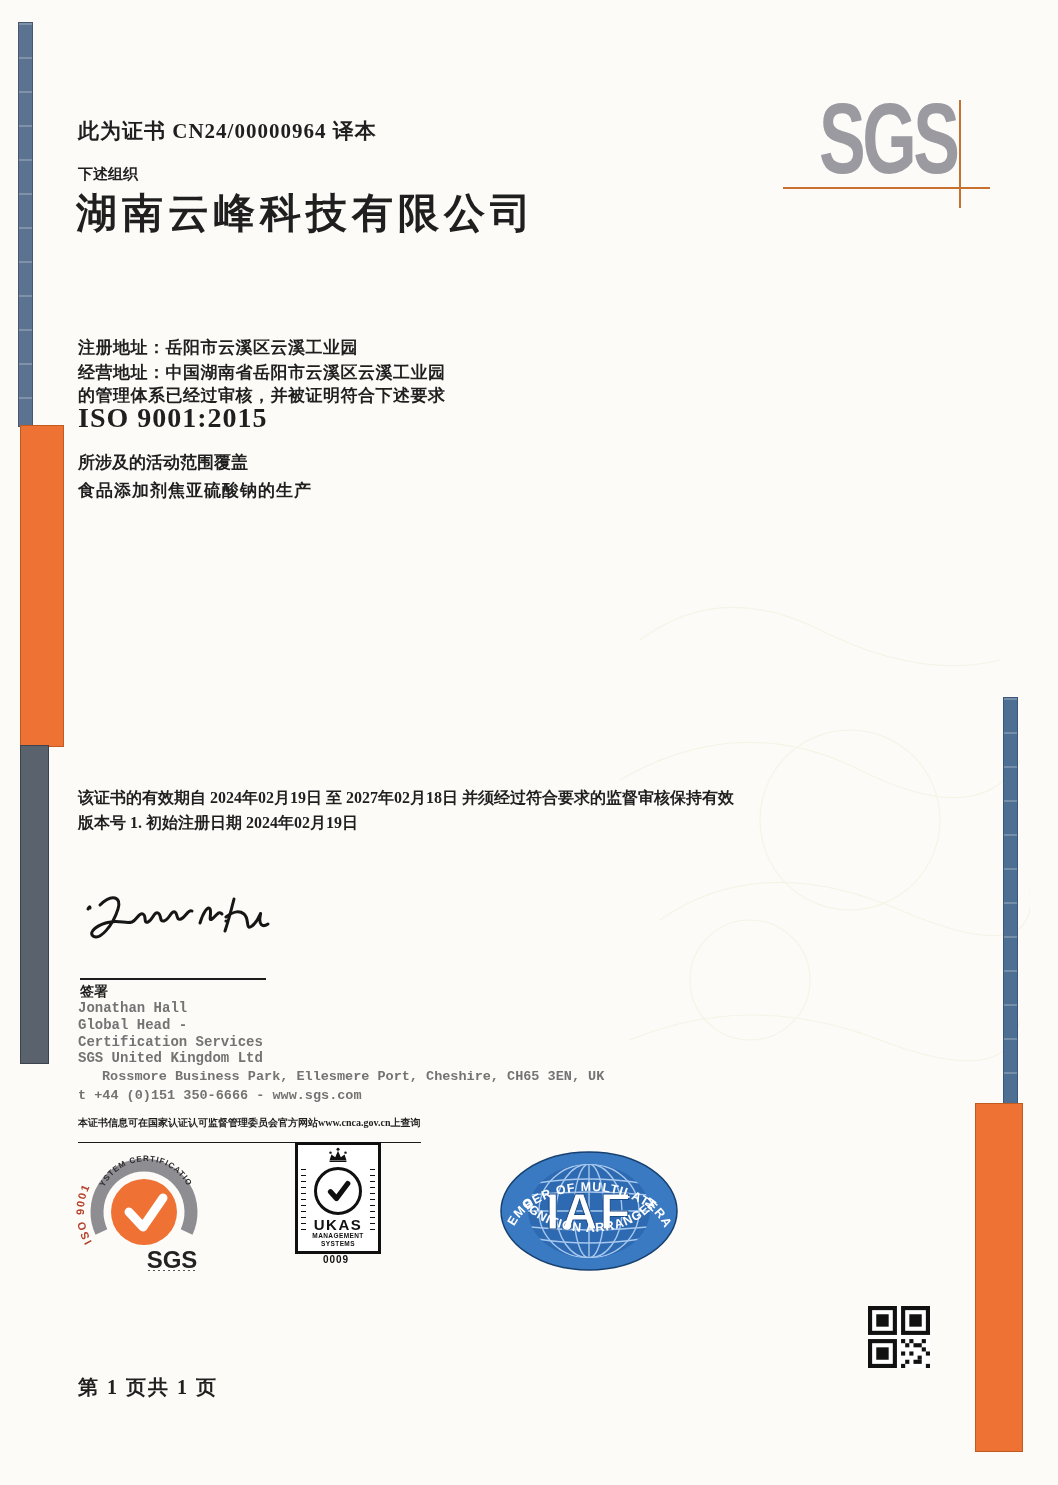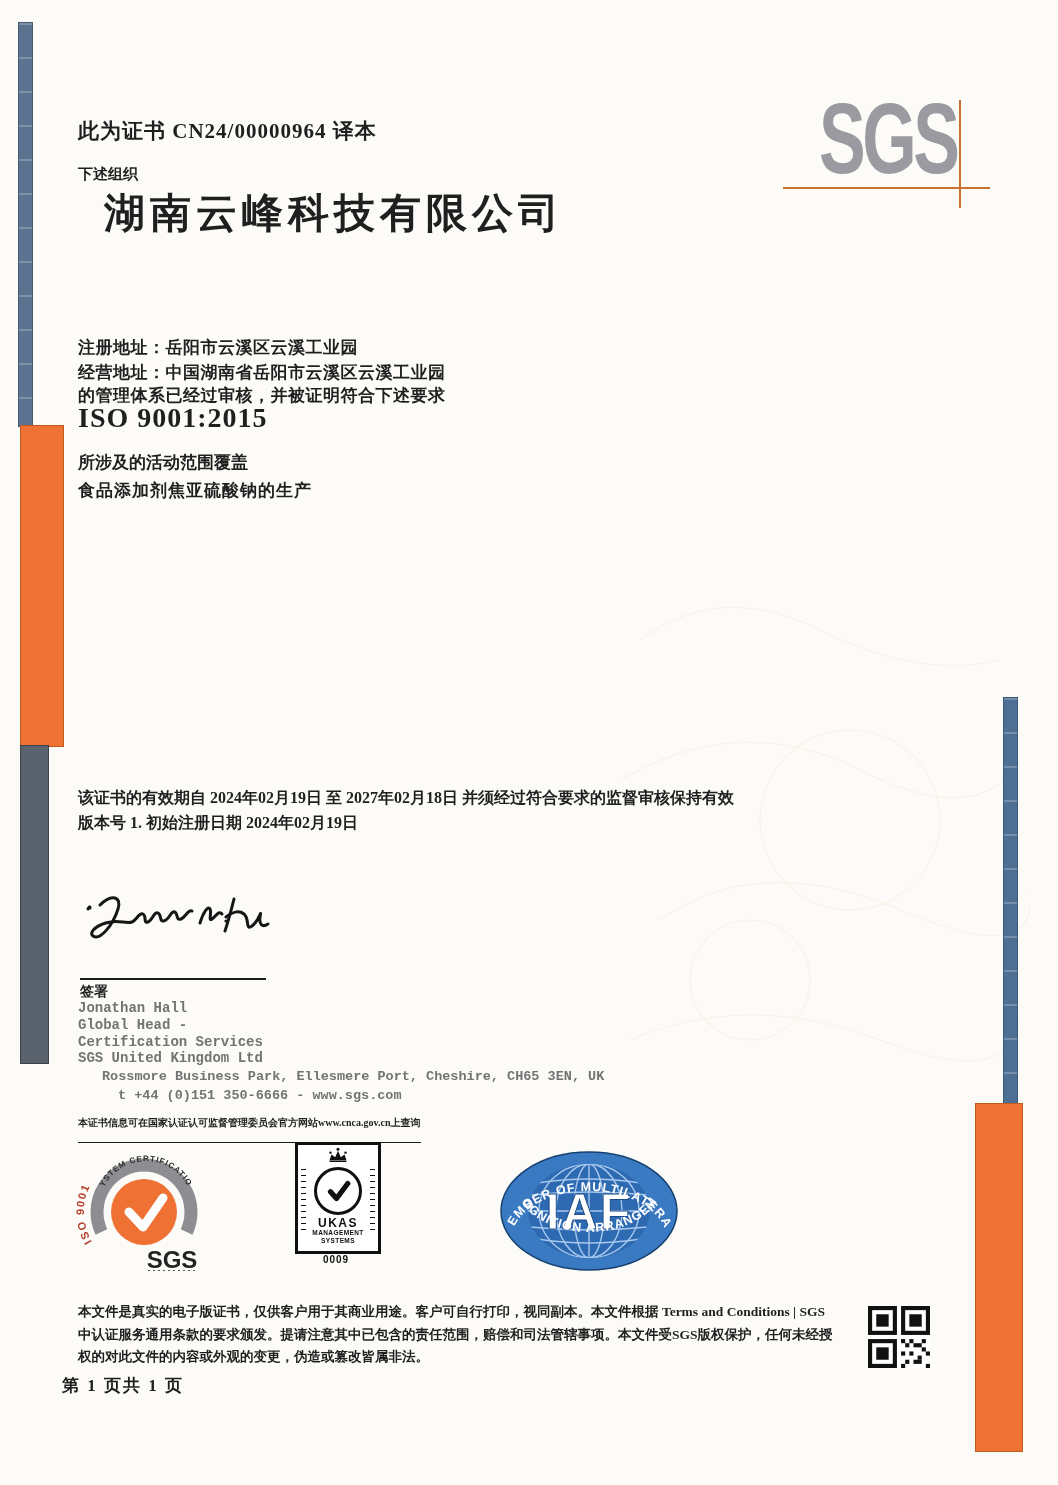--- a/index.html
+++ b/index.html
@@ -28,62 +28,62 @@
     font-family:"Liberation Sans","DejaVu Sans",sans-serif;font-weight:800;
     font-size:100px;line-height:1;color:#9b9aa0;letter-spacing:-5px;
     transform:scaleX(.70);transform-origin:left top;
   }
   .sgs-logo .hline{position:absolute;left:0;top:95px;width:207px;height:2px;background:#c8702f;}
   .sgs-logo .vline{position:absolute;left:176px;top:8px;width:2px;height:108px;background:#c8702f;}
 
   .t{position:absolute;white-space:nowrap;}
   .cert-line{left:78px;top:117px;font-size:21px;font-weight:700;letter-spacing:1px;}
   .org-label{left:78px;top:165px;font-size:15px;font-weight:700;}
-  .company-name{left:76px;top:186px;font-size:41px;font-weight:700;letter-spacing:5px;margin-left:28px;}
+  .company-name{left:76px;top:186px;font-size:41px;font-weight:700;letter-spacing:5px;}
 
   .detail{left:78px;font-size:17px;font-weight:700;letter-spacing:.5px;}
   .d1{top:310px}.d2{top:336px}.d3{top:361px}.d4{top:384px}
   .standard{left:78px;top:402px;font-size:28px;font-weight:700;letter-spacing:1px;text-align:right;}
   .scope-label{left:78px;top:451px;font-size:17px;font-weight:700;}
   .scope-value{left:78px;top:479px;font-size:17px;font-weight:700;letter-spacing:1px;}
 
   .valid1{left:78px;top:788px;font-size:16px;font-weight:700;}
   .valid2{left:78px;top:813px;font-size:16px;font-weight:700;}
 
   .signature{position:absolute;left:82px;top:890px;width:190px;height:72px;}
   .sig-line{position:absolute;left:80px;top:978px;width:186px;height:2px;background:#1c1c1c;}
   .sig-label{left:80px;top:983px;font-size:14px;font-weight:700;}
 
   .mono{font-family:"Liberation Mono","DejaVu Sans Mono",monospace;font-weight:600;color:#737373;}
   .m1{left:78px;top:1000px;font-size:14px;}
   .m2{left:78px;top:1017px;font-size:14px;}
   .m3{left:78px;top:1034px;font-size:14px;}
   .m4{left:78px;top:1050px;font-size:14px;}
   .m5{left:78px;top:1069px;font-size:13.5px;margin-left:24px;}
-  .m6{left:78px;top:1088px;font-size:13.5px;margin-left:40px;}
+  .m6{left:78px;top:1088px;font-size:13.5px;}
 
   .verify-line{left:78px;top:1116px;font-size:10px;font-weight:700;border-bottom:1.5px solid #1a1a1a;padding-bottom:12px;}
 
   
   .sgs-badge{position:absolute;left:74px;top:1150px;width:140px;height:124px;}
   .ukas{position:absolute;left:293px;top:1142px;width:90px;height:132px;font-family:"Liberation Sans","DejaVu Sans",sans-serif;}
   .ukas-box{position:absolute;left:2px;top:0;width:80px;height:106px;border:3px solid #101010;background:#fff;text-align:center;}
   .ukas-crown{margin-top:2px;}
   .ukas-circle{width:42px;height:42px;border:3px solid #101010;border-radius:50%;margin:1px auto 2px auto;display:flex;align-items:center;justify-content:center;}
-  .ukas-name{font-weight:800;font-size:12px;letter-spacing:1.5px;color:#101010;line-height:1;}
+  .ukas-name{font-weight:800;font-size:15px;letter-spacing:1.5px;color:#101010;line-height:1;}
   .ukas-sub{font-weight:700;font-size:6.5px;letter-spacing:.4px;color:#101010;line-height:1.25;}
   .ukas-ruler{position:absolute;top:24px;width:5px;height:62px;background:repeating-linear-gradient(to bottom,#101010 0 1.5px,rgba(0,0,0,0) 1.5px 6px);}
   .ukas-ruler.l{left:3px;}.ukas-ruler.r{right:3px;}
   .ukas-num{position:absolute;left:0;top:112px;width:86px;text-align:center;font-size:10px;font-weight:800;color:#101010;letter-spacing:1px;}
   .iaf{position:absolute;left:498px;top:1150px;width:182px;height:122px;}
 
   
   .footer-lines{position:absolute;left:78px;top:1301px;width:800px;font-size:13.5px;font-weight:700;line-height:1.68;color:#1f1f1f;white-space:normal;}
   .qr{position:absolute;left:868px;top:1306px;width:62px;height:62px;}
-  .page-num{left:62px;top:1374px;font-size:17px;font-weight:700;letter-spacing:2px;}
+  .page-num{left:78px;top:1374px;font-size:20px;font-weight:700;letter-spacing:2px;}
 </style>
 </head>
 <body>
 
 <div class="page">
 
   <svg class="watermark" viewBox="0 0 430 620">
     <g fill="none" stroke="#e4dcb6" stroke-width="1.2" opacity=".5">
       <path d="M40 120 Q120 60 220 110 T400 140"></path>
       <path d="M20 260 Q140 190 260 250 T420 240"></path>
@@ -211,25 +211,20 @@
     </g>
     <text x="91" y="79" text-anchor="middle" font-family="Liberation Sans,sans-serif" font-size="50" font-weight="800" fill="#ffffff" stroke="#1c4c88" stroke-width="1" letter-spacing="2">IAF</text>
     <text font-family="Liberation Sans,sans-serif" font-size="12.5" font-weight="800" fill="#ffffff" letter-spacing="1">
       <textPath href="#iafTop" startOffset="50%" text-anchor="middle">MEMBER OF MULTILATERAL</textPath>
     </text>
     <text font-family="Liberation Sans,sans-serif" font-size="12.5" font-weight="800" fill="#ffffff" letter-spacing="1">
       <textPath href="#iafBottom" startOffset="50%" text-anchor="middle">RECOGNITION ARRANGEMENT</textPath>
     </text>
   </svg>
 
-  <div class="footer-lines">
-    <div>本文件是真实的电子版证书，仅供客户用于其商业用途。客户可自行打印，视同副本。本文件根据 Terms and Conditions | SGS</div>
-    <div>中认证服务通用条款的要求颁发。提请注意其中已包含的责任范围，赔偿和司法管辖事项。本文件受SGS版权保护，任何未经授</div>
-    <div>权的对此文件的内容或外观的变更，伪造或篡改皆属非法。</div>
-  </div>
 
   <svg class="qr" viewBox="0 0 60 60">
     <rect width="60" height="60" fill="#fff"></rect>
     <g fill="#111">
       <rect x="0" y="0" width="28" height="28"></rect>
         <rect x="32" y="0" width="28" height="28"></rect>
         <rect x="0" y="32" width="28" height="28"></rect>
     </g>
     <g fill="#fff">
       <rect x="4" y="4" width="20" height="20"></rect>

